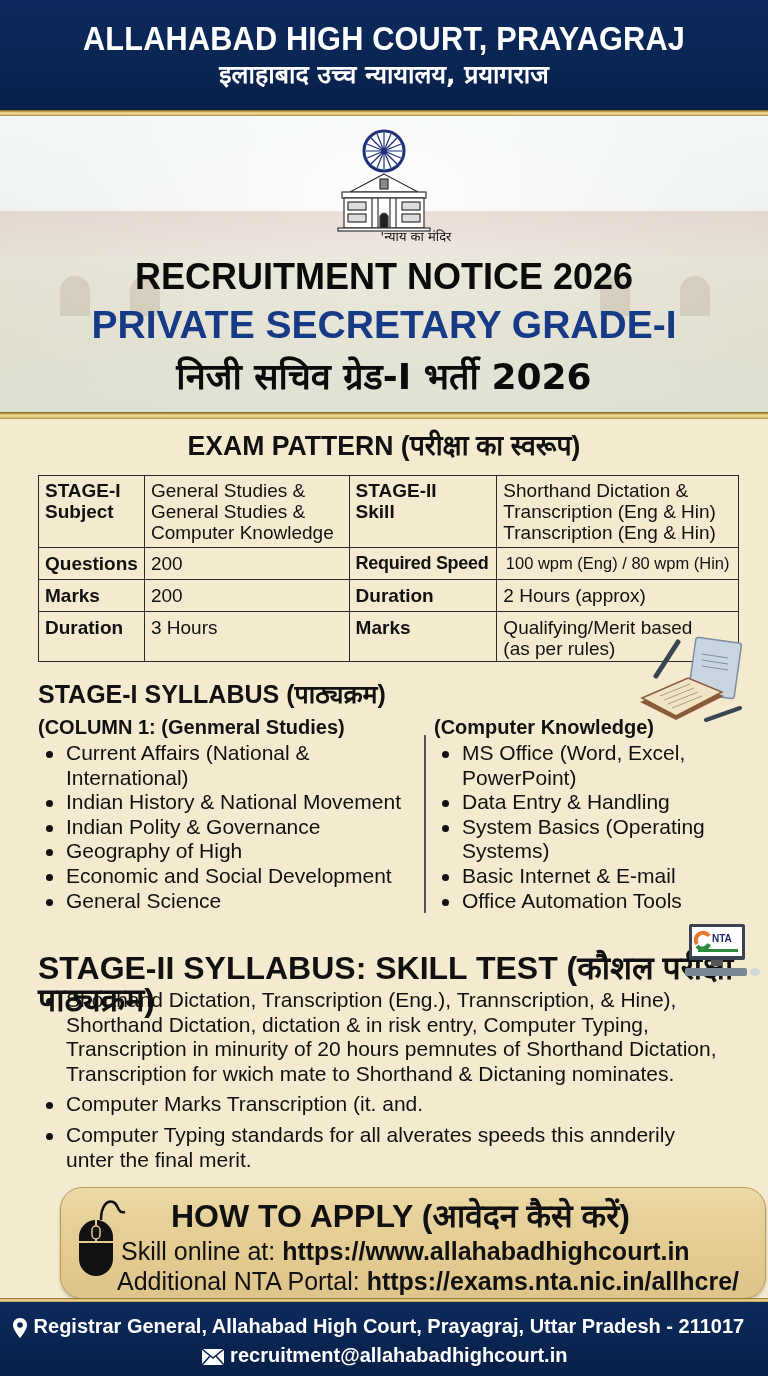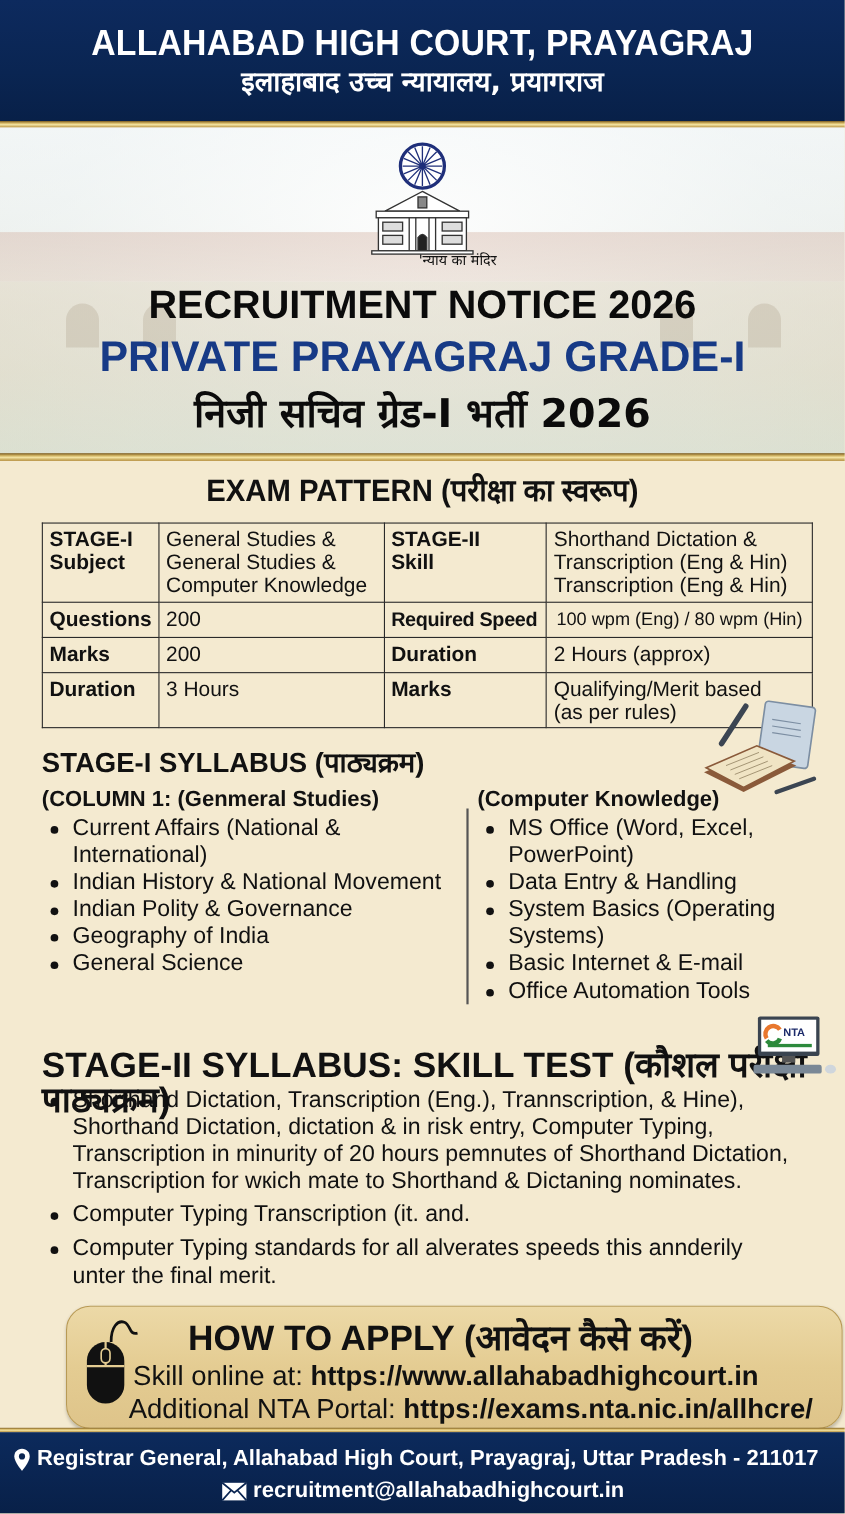--- a/index.html
+++ b/index.html
@@ -158,21 +158,21 @@
       <line x1="40" y1="76" x2="40" y2="106"></line>
         <line x1="46" y1="76" x2="46" y2="106"></line>
       <line x1="58" y1="76" x2="58" y2="106"></line>
         <line x1="64" y1="76" x2="64" y2="106"></line>
       <path d="M48,106 L48,94 Q52,88 56,94 L56,106 Z" fill="#222"></path>
       <rect x="6" y="106" width="92" height="3"></rect>
     </g>
   </svg>
   <div class="emblem-caption">'न्याय का मंदिर</div>
   <div class="title1">RECRUITMENT NOTICE 2026</div>
-  <div class="title2">PRIVATE PRAYAGRAJ GRADE-I</div>
+  <div class="title2">PRIVATE SECRETARY GRADE-I</div>
   <div class="title3">निजी सचिव ग्रेड-I भर्ती 2026</div>
 </div>
 <div class="gold-bar" style="top:412px;height:7px;"></div>
 
 <div class="section-title exam-title">EXAM PATTERN (परीक्षा का स्वरूप)</div>
 
 <table class="pattern">
   <colgroup>
     <col style="width:106px">
       <col style="width:205px">
@@ -232,21 +232,22 @@
   <line x1="20" y1="44" x2="42" y2="10" stroke="#3b4552" stroke-width="5" stroke-linecap="round"></line>
   <line x1="70" y1="88" x2="104" y2="76" stroke="#3b4552" stroke-width="4" stroke-linecap="round"></line>
 </svg>
 
 <div class="section-title syl1-title">STAGE-I SYLLABUS (पाठ्यक्रम)</div>
 <div class="col-head" style="left:38px;top:714px;">(COLUMN 1: (Genmeral Studies)</div>
 <ul class="bul" style="left:38px;top:741px;width:385px;">
   <li style="width:300px;">Current Affairs (National &amp; International)</li>
   <li>Indian History &amp; National Movement</li>
   <li>Indian Polity &amp; Governance</li>
-  <li>Geography of India</li>
+  <li>Geography of High</li>
+  <li>Economic and Social Development</li>
   <li>General Science</li>
 </ul>
 <div class="divider"></div>
 <div class="col-head" style="left:434px;top:714px;">(Computer Knowledge)</div>
 <ul class="bul" style="left:434px;top:741px;width:290px;">
   <li>MS Office (Word, Excel, PowerPoint)</li>
   <li>Data Entry &amp; Handling</li>
   <li>System Basics (Operating Systems)</li>
   <li>Basic Internet &amp; E-mail</li>
   <li>Office Automation Tools</li>
@@ -259,21 +260,21 @@
   <path d="M14,22 A7,7 0 0 1 26,14" stroke="#e8772e" stroke-width="4" fill="none"></path>
   <path d="M14,24 A7,7 0 0 0 26,22" stroke="#2c8a3c" stroke-width="4" fill="none"></path>
   <text x="29" y="20" font-size="10" font-weight="bold" fill="#1c2a6a" font-family="Liberation Sans, sans-serif">NTA</text>
   <rect x="15" y="27" width="40" height="3" fill="#2c8a3c"></rect>
   <rect x="28" y="38" width="12" height="6" fill="#555"></rect>
   <rect x="2" y="46" width="62" height="8" rx="2" fill="#7a8896"></rect>
   <ellipse cx="72" cy="50" rx="5" ry="4" fill="#cfd6dc"></ellipse>
 </svg>
 <ul class="bul" style="left:38px;top:988px;width:716px;">
   <li style="margin-bottom:6px;">Shorthand Dictation, Transcription (Eng.), Trannscription, &amp; Hine), Shorthand Dictation, dictation &amp; in risk entry, Computer Typing, Transcription in minurity of 20 hours pemnutes of Shorthand Dictation, Transcription for wкich mate to Shorthand &amp; Dictaning nominates.</li>
-  <li style="margin-bottom:6px;">Computer Typing Transcription (it. and.</li>
+  <li style="margin-bottom:6px;">Computer Marks Transcription (it. and.</li>
   <li style="width:680px;">Computer Typing standards for all alverates speeds this annderily unter the final merit.</li>
 </ul>
 
 <div class="apply-box">
   <svg style="position:absolute;left:12px;top:8px;width:58px;height:86px;" viewBox="0 0 58 86">
     <path d="M28,24 C28,10 34,4 40,6 C46,8 44,18 52,16" stroke="#111" stroke-width="2.5" fill="none"></path>
     <rect x="6" y="24" width="34" height="56" rx="17" fill="#111"></rect>
     <line x1="6" y1="46" x2="40" y2="46" stroke="#e4cc92" stroke-width="2"></line>
     <line x1="23" y1="24" x2="23" y2="46" stroke="#e4cc92" stroke-width="2"></line>
     <rect x="19" y="30" width="8" height="13" rx="4" fill="#111" stroke="#e4cc92" stroke-width="1.5"></rect>

